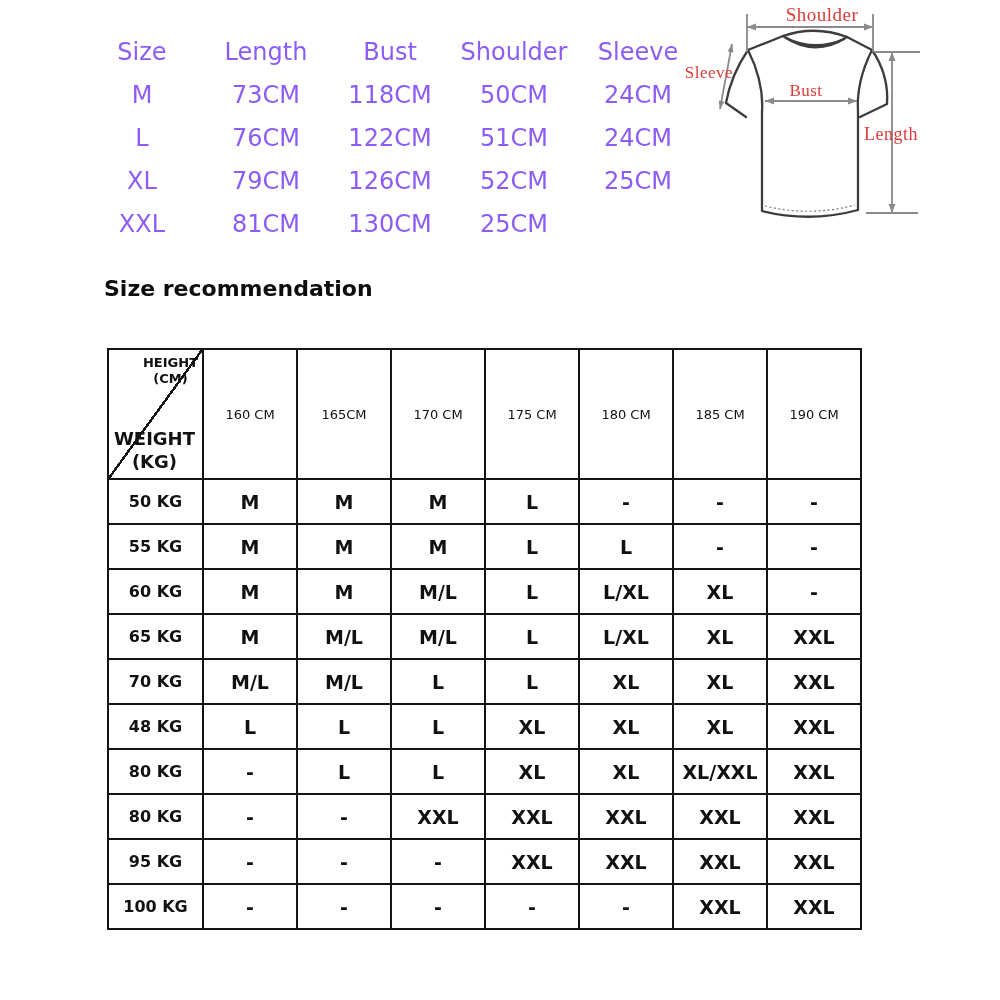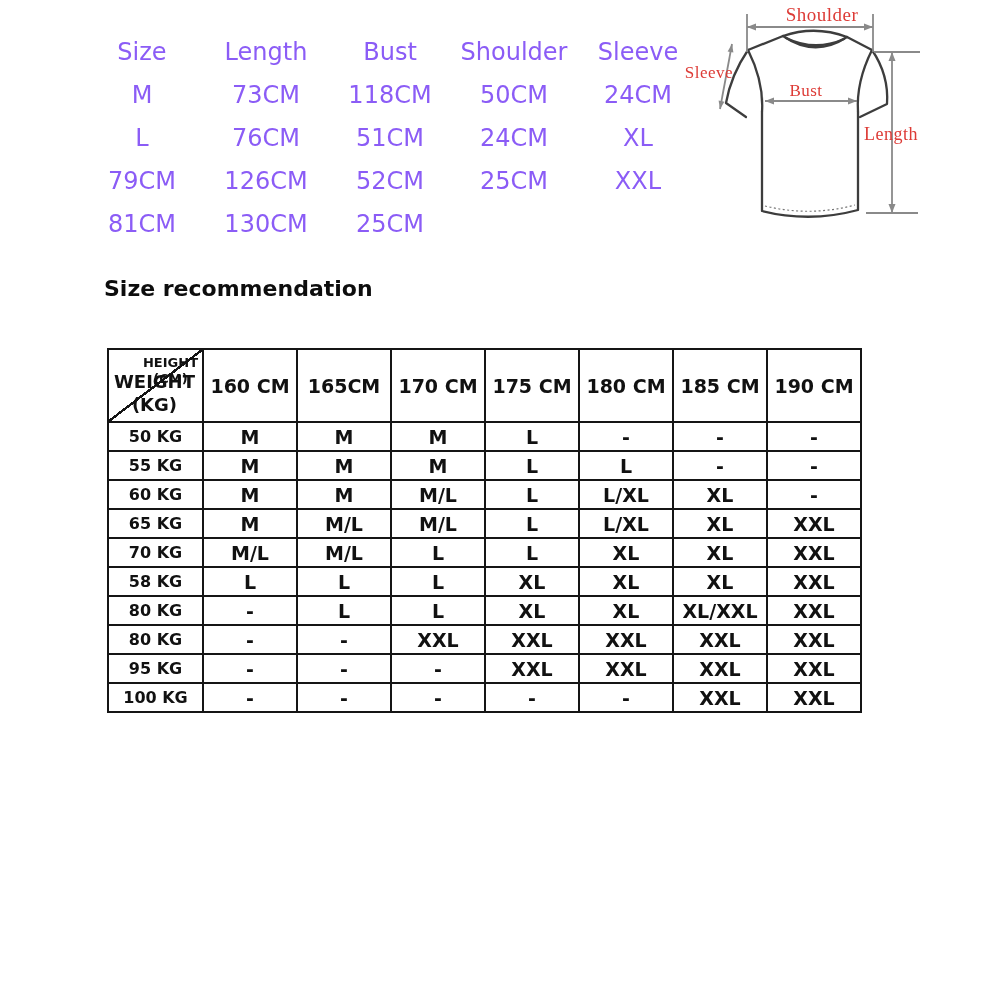--- a/index.html
+++ b/index.html
@@ -34,23 +34,23 @@
     letter-spacing:0px; white-space:nowrap;
   }
 
   
   .rec-table {
     position:absolute; left:107px; top:348px; width:755px;
     border-collapse:collapse; table-layout:fixed; text-align:center;
     font-family:"DejaVu Sans", sans-serif; color:#111;
   }
   .rec-table th, .rec-table td { border:2px solid #151515; padding:0; vertical-align:middle; }
-  .rec-table thead tr { height:73px; }
-  .rec-table tbody tr { height:29px; }
-  .h-cell  { font-size:19px; font-weight:700; }
+  .rec-table thead tr { height:130px; }
+  .rec-table tbody tr { height:45px; }
+  .h-cell  { font-size:13px; font-weight:400; }
   .w-cell  { font-size:16px; font-weight:700; }
   .s-cell  { font-size:19px; font-weight:700; }
   .corner-cell {
     position:relative;
     background:linear-gradient(to bottom right,
       transparent calc(50% - 1.2px), #151515 calc(50% - 1.2px),
       #151515 calc(50% + 1.2px), transparent calc(50% + 1.2px));
   }
   .corner-height {
     position:absolute; top:5px; right:4px; text-align:center;
@@ -72,20 +72,21 @@
       <div class="cell">Bust</div>
       <div class="cell">Shoulder</div>
       <div class="cell">Sleeve</div>
       <div class="cell">M</div>
       <div class="cell">73CM</div>
       <div class="cell">118CM</div>
       <div class="cell">50CM</div>
       <div class="cell">24CM</div>
       <div class="cell">L</div>
       <div class="cell">76CM</div>
+      <div class="cell">122CM</div>
       <div class="cell">51CM</div>
       <div class="cell">24CM</div>
       <div class="cell">XL</div>
       <div class="cell">79CM</div>
       <div class="cell">126CM</div>
       <div class="cell">52CM</div>
       <div class="cell">25CM</div>
       <div class="cell">XXL</div>
       <div class="cell">81CM</div>
       <div class="cell">130CM</div>
@@ -224,21 +225,21 @@
           <td class="w-cell">70 KG</td>
           <td class="s-cell">M/L</td>
           <td class="s-cell">M/L</td>
           <td class="s-cell">L</td>
           <td class="s-cell">L</td>
           <td class="s-cell">XL</td>
           <td class="s-cell">XL</td>
           <td class="s-cell">XXL</td>
         </tr>
         <tr>
-          <td class="w-cell">58 KG</td>
+          <td class="w-cell">48 KG</td>
           <td class="s-cell">L</td>
           <td class="s-cell">L</td>
           <td class="s-cell">L</td>
           <td class="s-cell">XL</td>
           <td class="s-cell">XL</td>
           <td class="s-cell">XL</td>
           <td class="s-cell">XXL</td>
         </tr>
         <tr>
           <td class="w-cell">80 KG</td>

